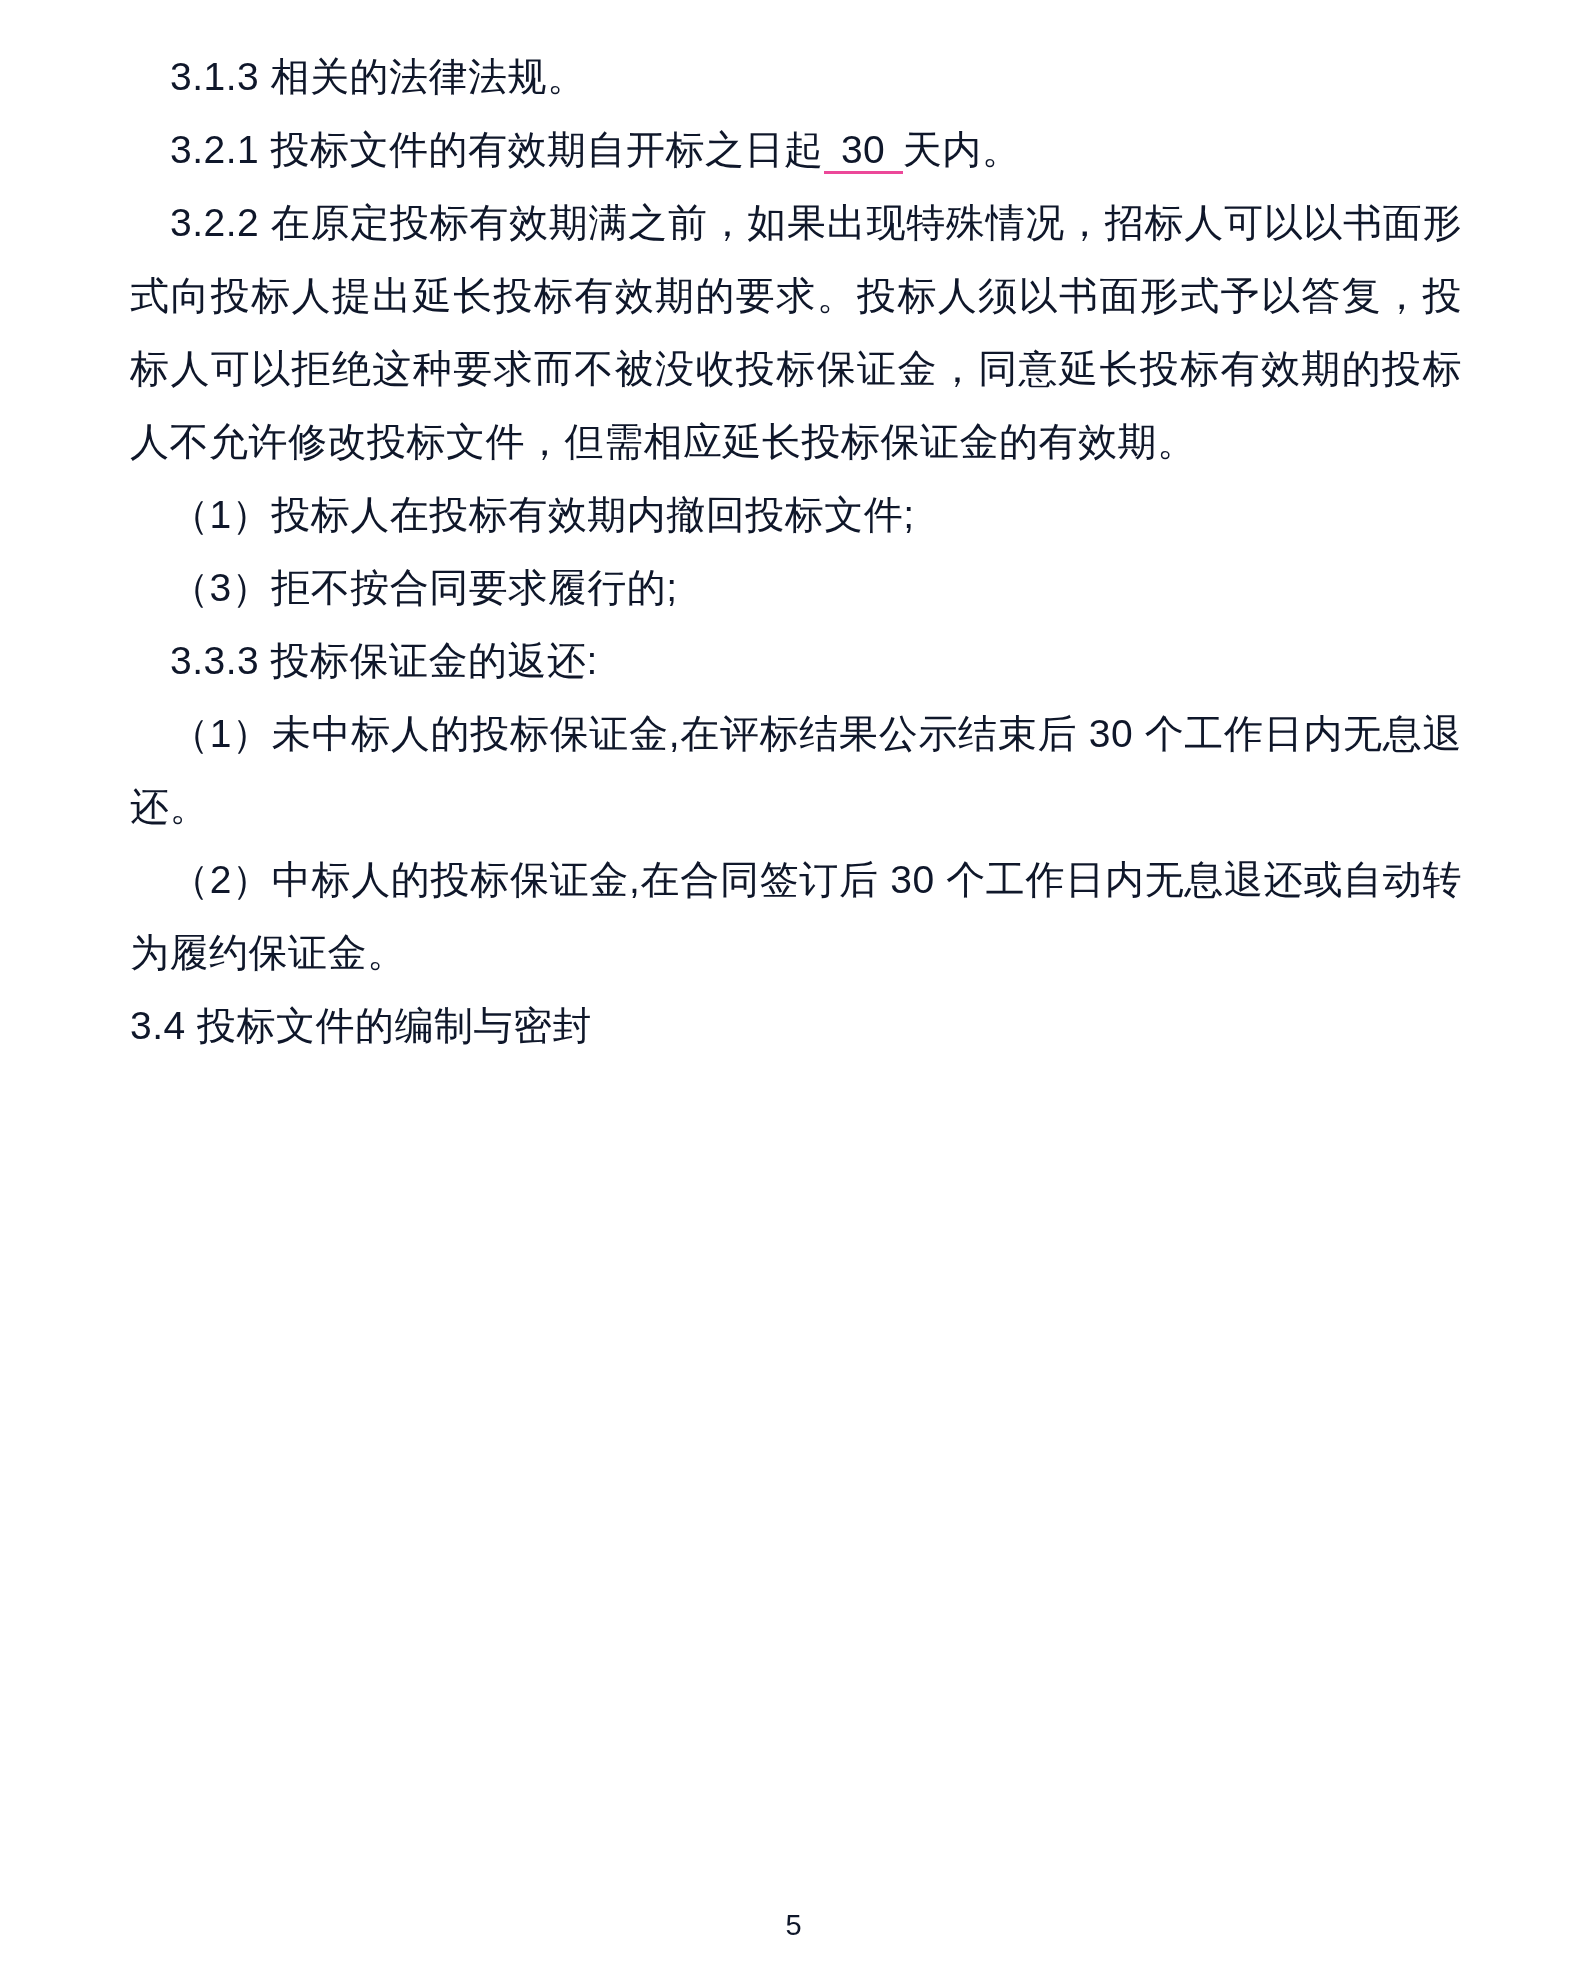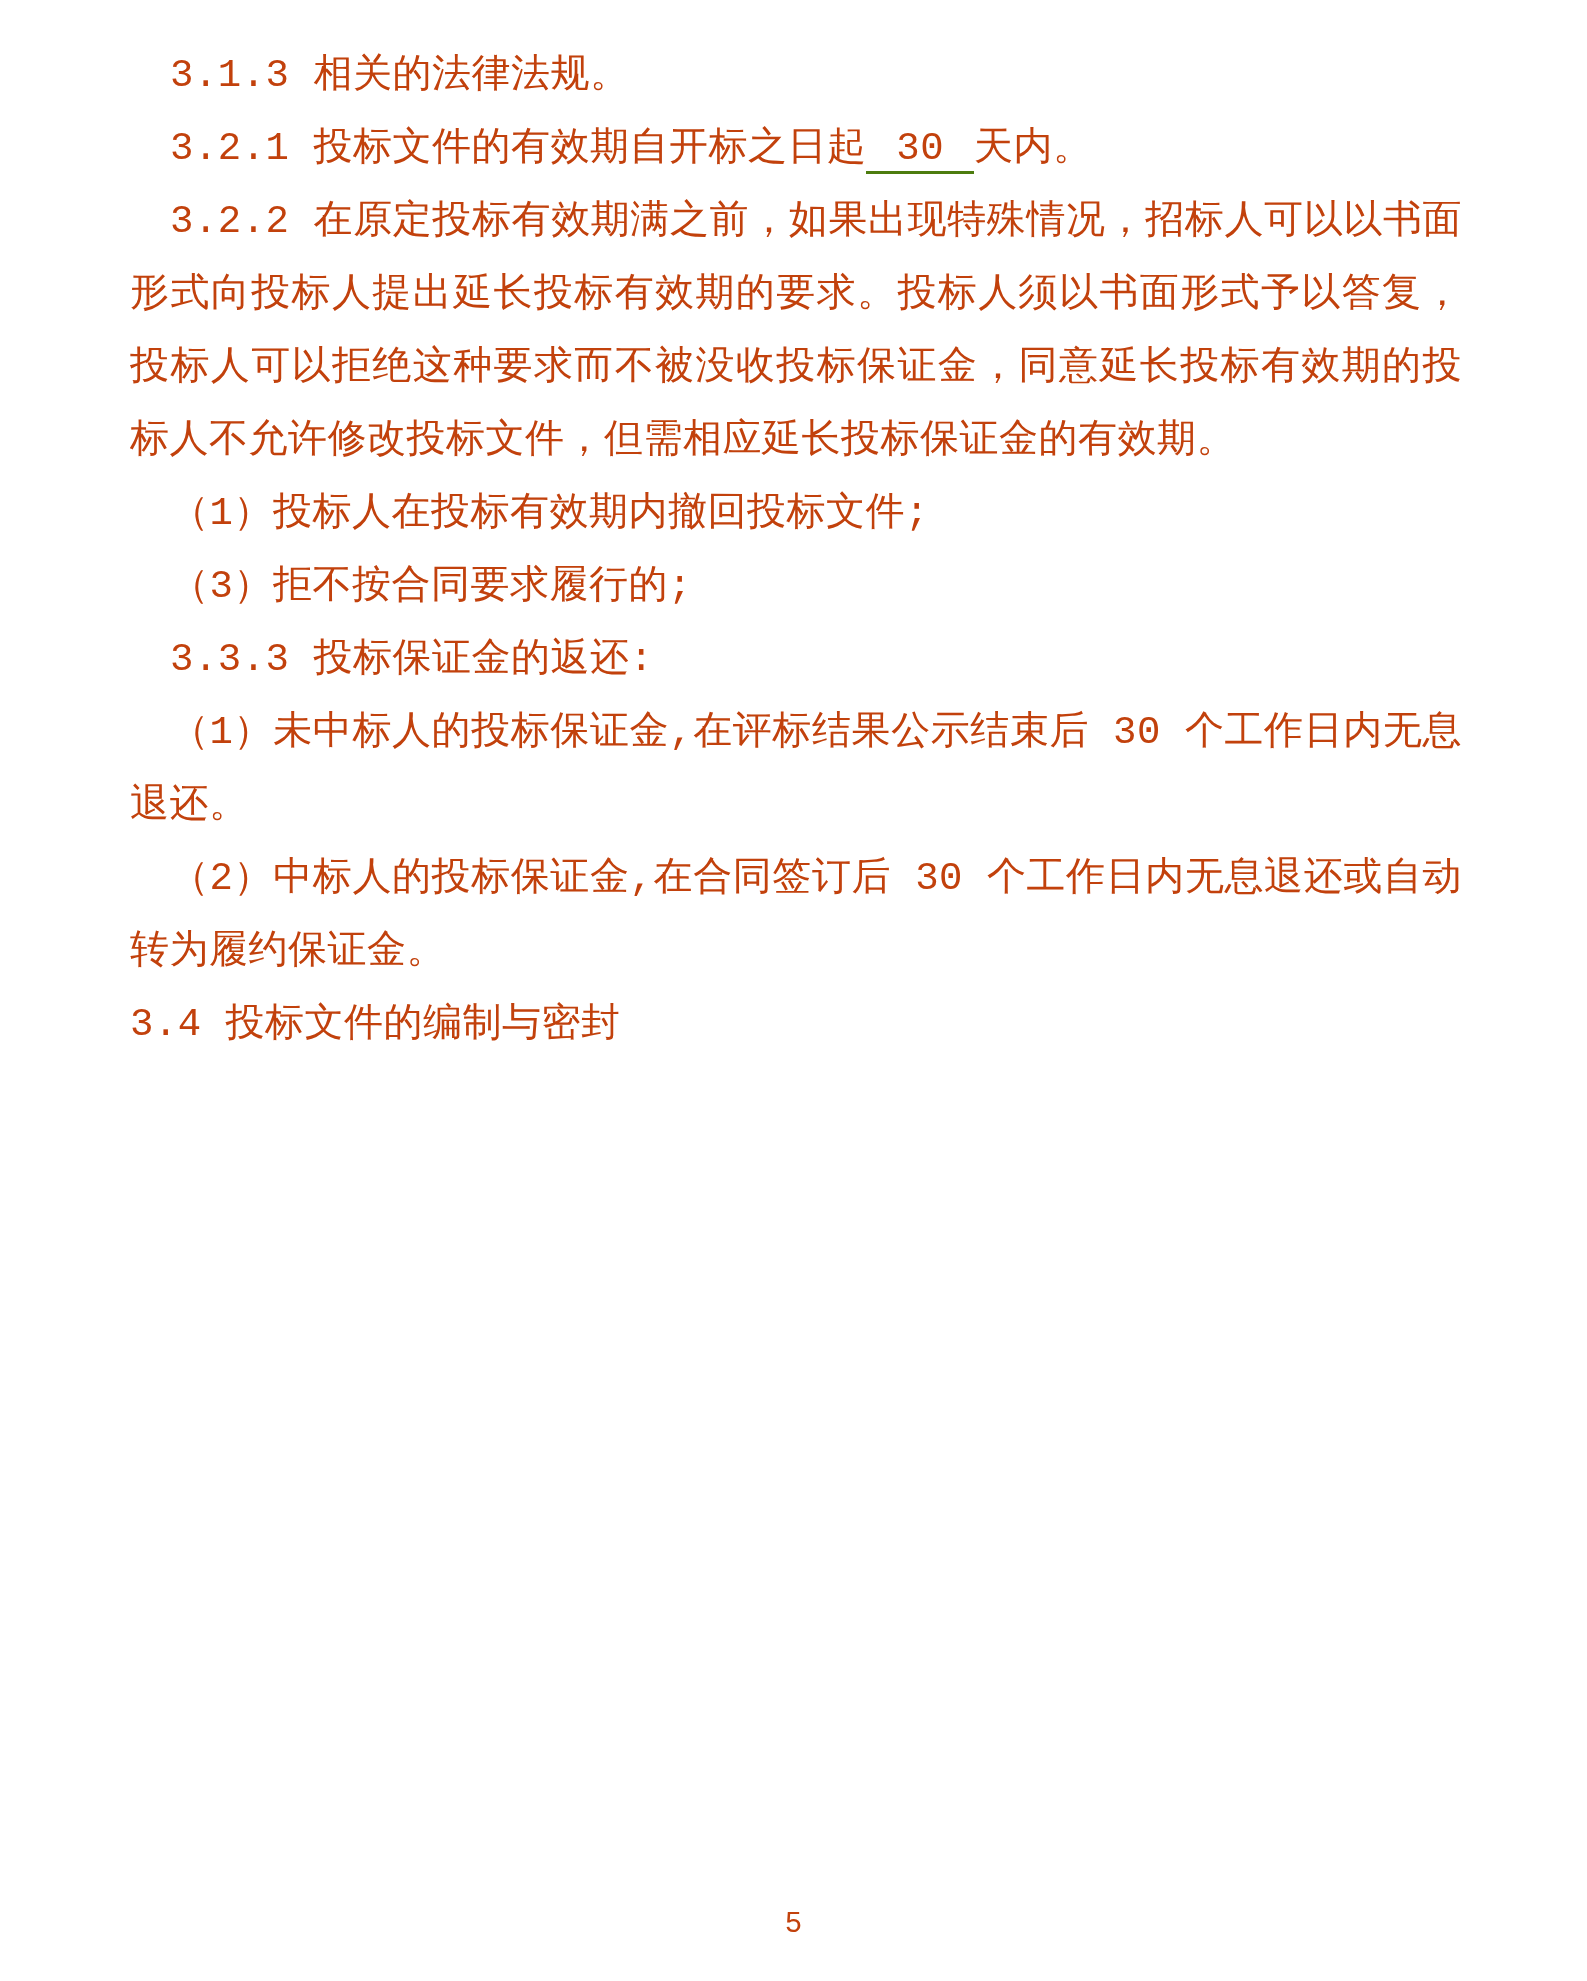--- a/index.html
+++ b/index.html
@@ -5,22 +5,22 @@
   html, body {
     margin: 0;
     padding: 0;
     background: #ffffff;
   }
   .page {
     position: relative;
     width: 1587px;
     height: 1981px;
     background: #ffffff;
-    color: #c2410c;
-    font-family: Liberation Mono, monospace;
+    color: #0f172a;
+    font-family: Liberation Sans, sans-serif;
     overflow: hidden;
   }
   .content {
     position: absolute;
     top: 40px;
     left: 130px;
     width: 1332px;
   }
   .para {
     margin: 0;
@@ -30,21 +30,21 @@
     letter-spacing: 0.5px;
     word-break: break-all;
   }
   .para.indent {
     text-indent: 40px;
   }
   .seg-bold {
     font-weight: bold;
   }
   .seg-underline {
-    border-bottom: 3px solid #4d7c0f;
+    border-bottom: 3px solid #ec4899;
     padding: 0 6px;
   }
   .footer {
     position: absolute;
     left: 0;
     bottom: 40px;
     width: 100%;
     text-align: center;
     font-size: 29px;
     line-height: 32px;

